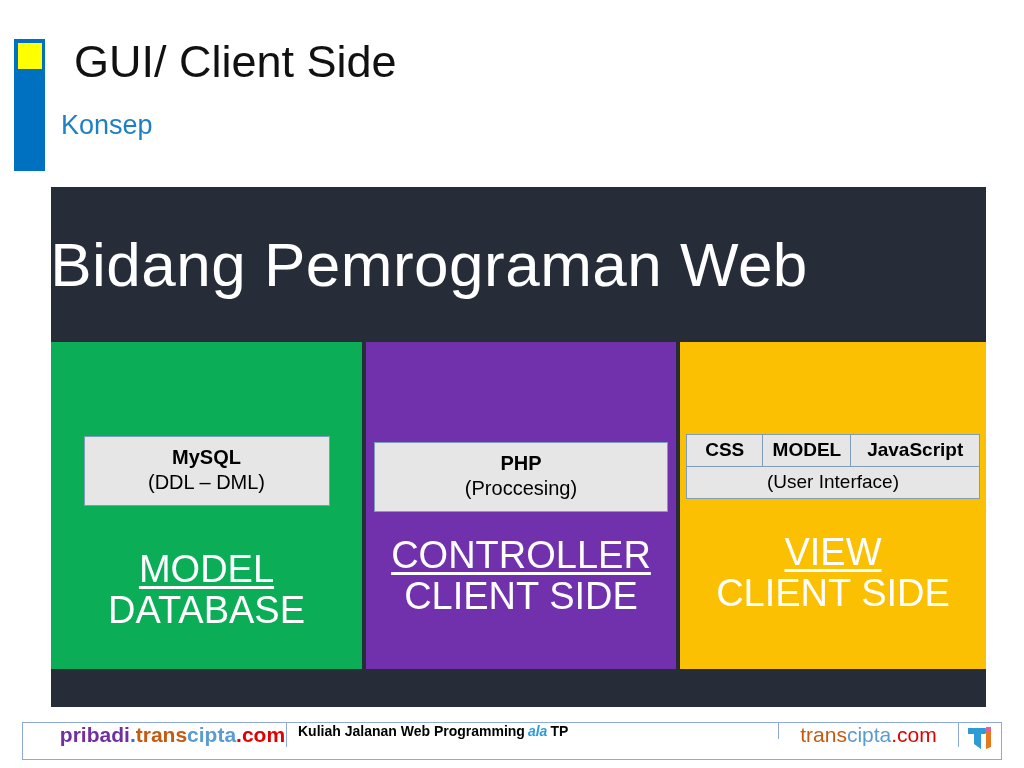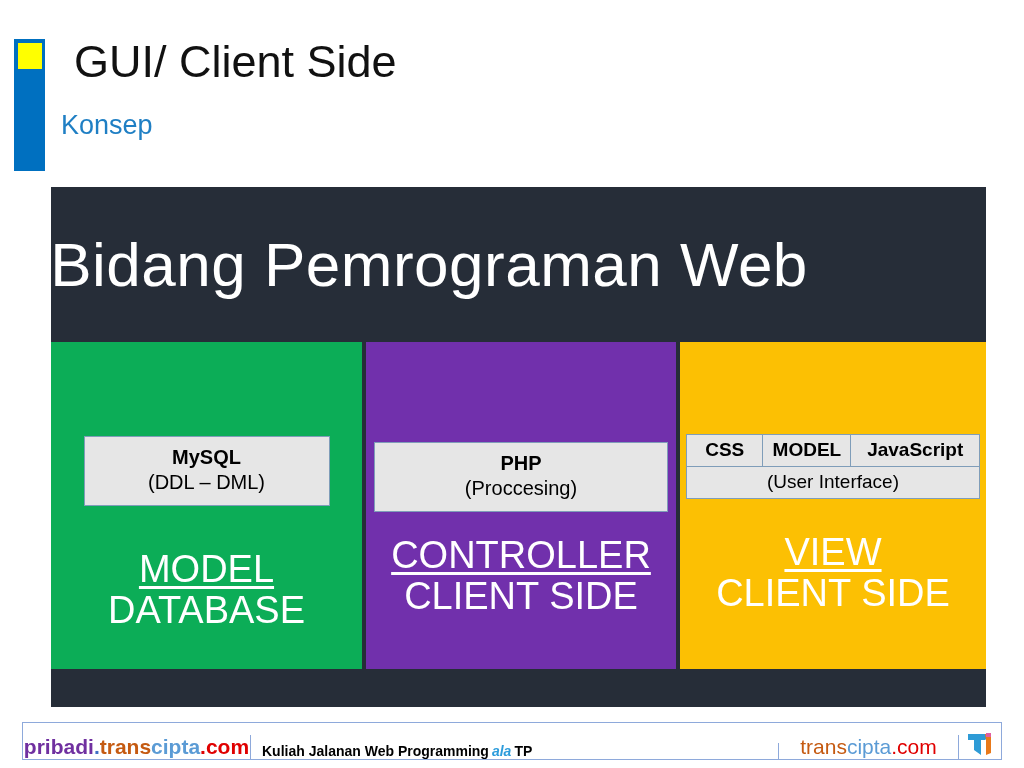--- a/index.html
+++ b/index.html
@@ -192,22 +192,23 @@
   
   #slide-footer {
     position: absolute;
     left: 22px;
     top: 722px;
     width: 980px;
     height: 38px;
     box-sizing: border-box;
     border: 1px solid #8ea9db;
     display: flex;
-    align-items: flex-end;
+    align-items: flex-start;
     background: #ffffff;
+    padding-left: 36px;
   }
   #footer-brand-left {
     width: 228px;
     box-sizing: border-box;
     border-right: 1px solid #8ea9db;
     display: flex;
     align-items: center;
     justify-content: center;
     font-size: 21px;
     font-weight: bold;

